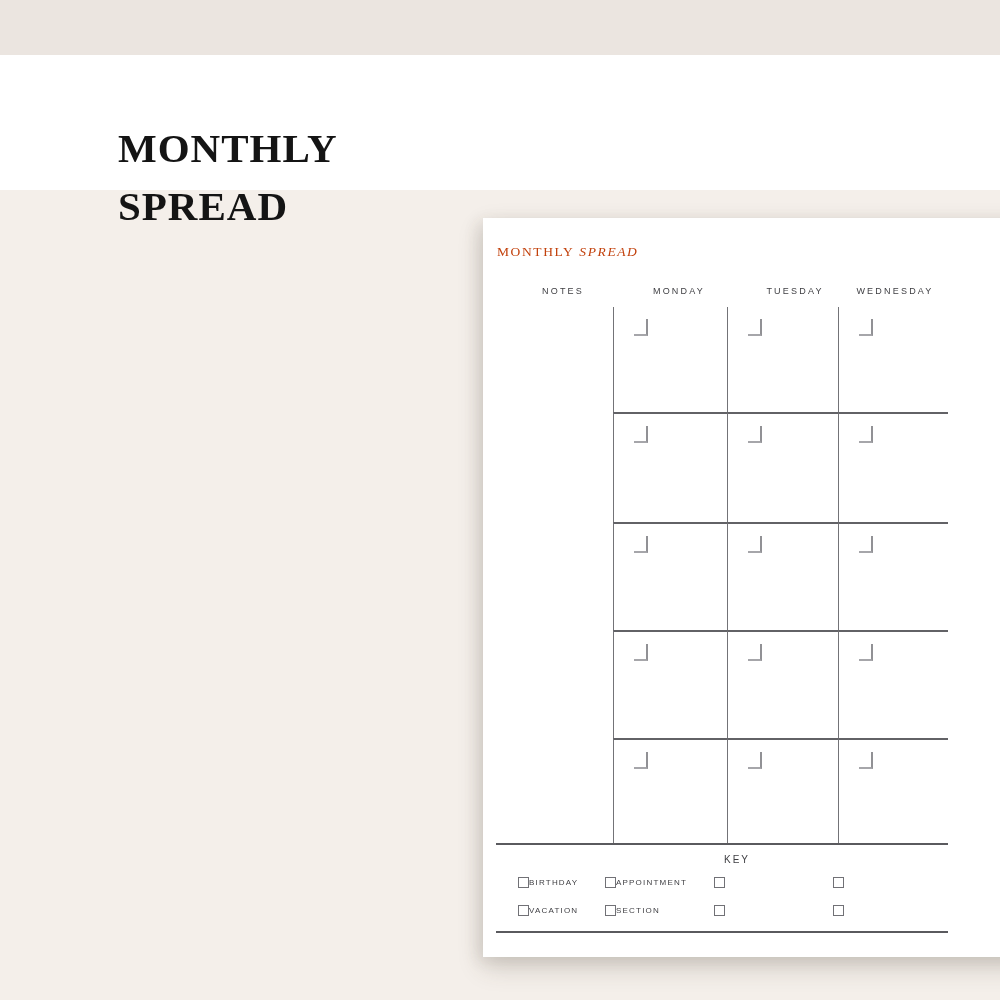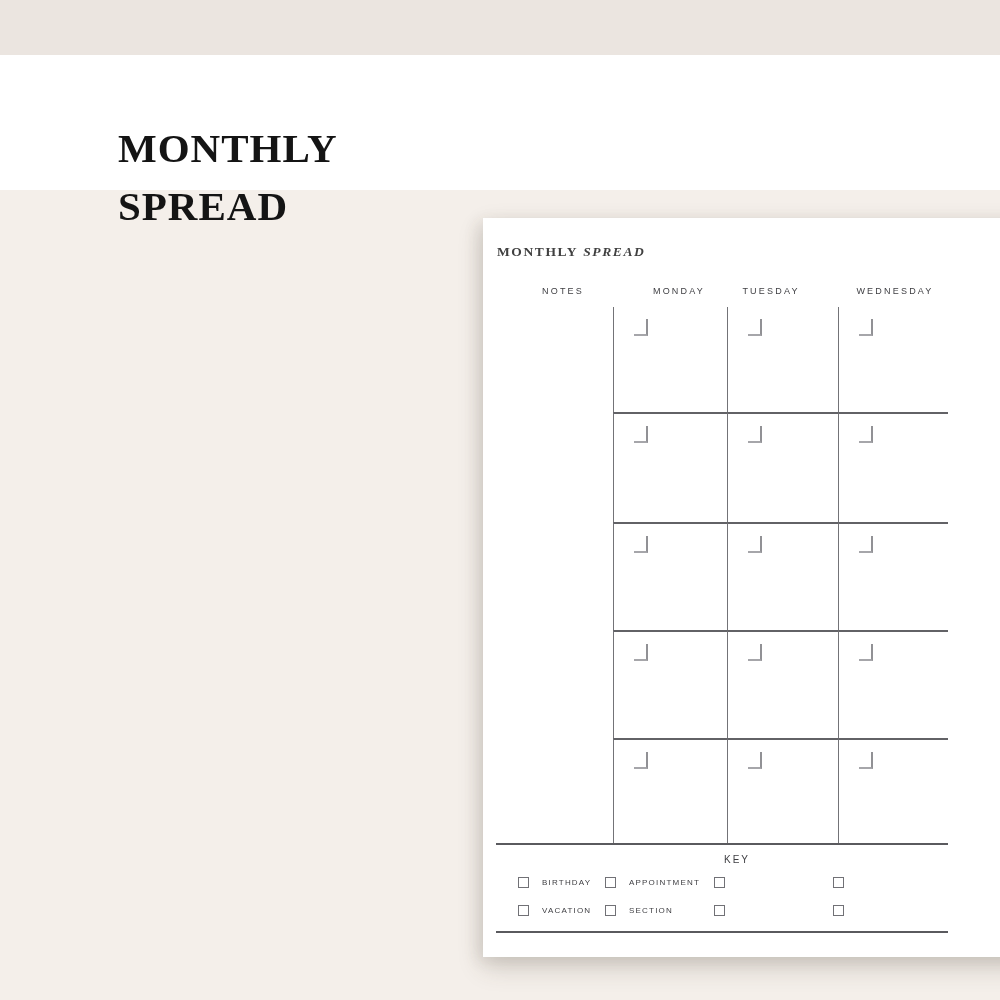--- a/index.html
+++ b/index.html
@@ -32,29 +32,29 @@
   }
   
   .page{
     position:absolute;left:483px;top:218px;width:545px;height:739px;
     background:#ffffff;
     box-shadow:0 10px 24px rgba(70,58,45,0.20), -5px 4px 14px rgba(70,58,45,0.10);
   }
   .page-title{
     position:absolute;left:14px;top:26px;
     font-family:"Liberation Serif", serif;
-    font-size:13.5px;font-weight:700;letter-spacing:1.6px;
-    color:#404040;white-space:nowrap;
+    font-size:13.5px;font-weight:400;letter-spacing:1.6px;
+    color:#c2410c;white-space:nowrap;
   }
   .page-title .t-italic{font-style:italic;margin-left:5px;letter-spacing:1.6px;}
   .col-header{
     position:absolute;top:68px;transform:translateX(-50%);
     font-size:9px;letter-spacing:2.2px;color:#3e3e42;white-space:nowrap;
   }
-  .col-h-0{left:72px;padding-left:16px;} .col-h-1{left:188px;margin-left:8px;} .col-h-2{left:288px;text-align:center;} .col-h-3{left:412px;}
+  .col-h-0{left:72px;padding-left:16px;} .col-h-1{left:188px;margin-left:8px;} .col-h-2{left:312px;text-align:center;} .col-h-3{left:412px;}
   
   .calendar-grid{
     position:absolute;left:130px;top:89px;width:335px;height:538px;
     display:grid;
     grid-template-columns:114px 111px 110px;
     grid-template-rows:105px 110px 108px 108px 107px;
   }
   .cal-cell{position:relative;border-left:1.5px solid #737377;}
   .cal-cell:nth-child(n+4){border-top:2px solid #626266;}
   .corner-mark{
@@ -63,21 +63,21 @@
     border-bottom:2px solid #a6a6aa;
   }
   
   .divider{position:absolute;left:13px;width:452px;height:2px;background:#5a5a5e;}
   .divider-top{top:625px;}
   .divider-bottom{top:713px;}
   .key-title{
     position:absolute;left:28px;top:636px;width:452px;text-align:center;
     font-size:10px;letter-spacing:2px;color:#3e3e42;
   }
-  .key-item{position:absolute;display:flex;align-items:center;gap:13px;height:13px;}
+  .key-item{position:absolute;display:flex;align-items:center;gap:0;height:13px;}
   .key-checkbox{
     width:11px;height:11px;box-sizing:border-box;
     border:1.5px solid #717176;background:transparent;flex:0 0 auto;
   }
   .key-label{font-size:8px;letter-spacing:1.2px;color:#3e3e42;white-space:nowrap;}
   .ki-c0{left:35px;} .ki-c1{left:122px;} .ki-c2{left:231px;} .ki-c3{left:350px;}
   .ki-r0{top:658px;} .ki-r1{top:686px;}
 </style>
 </head>
 <body>

